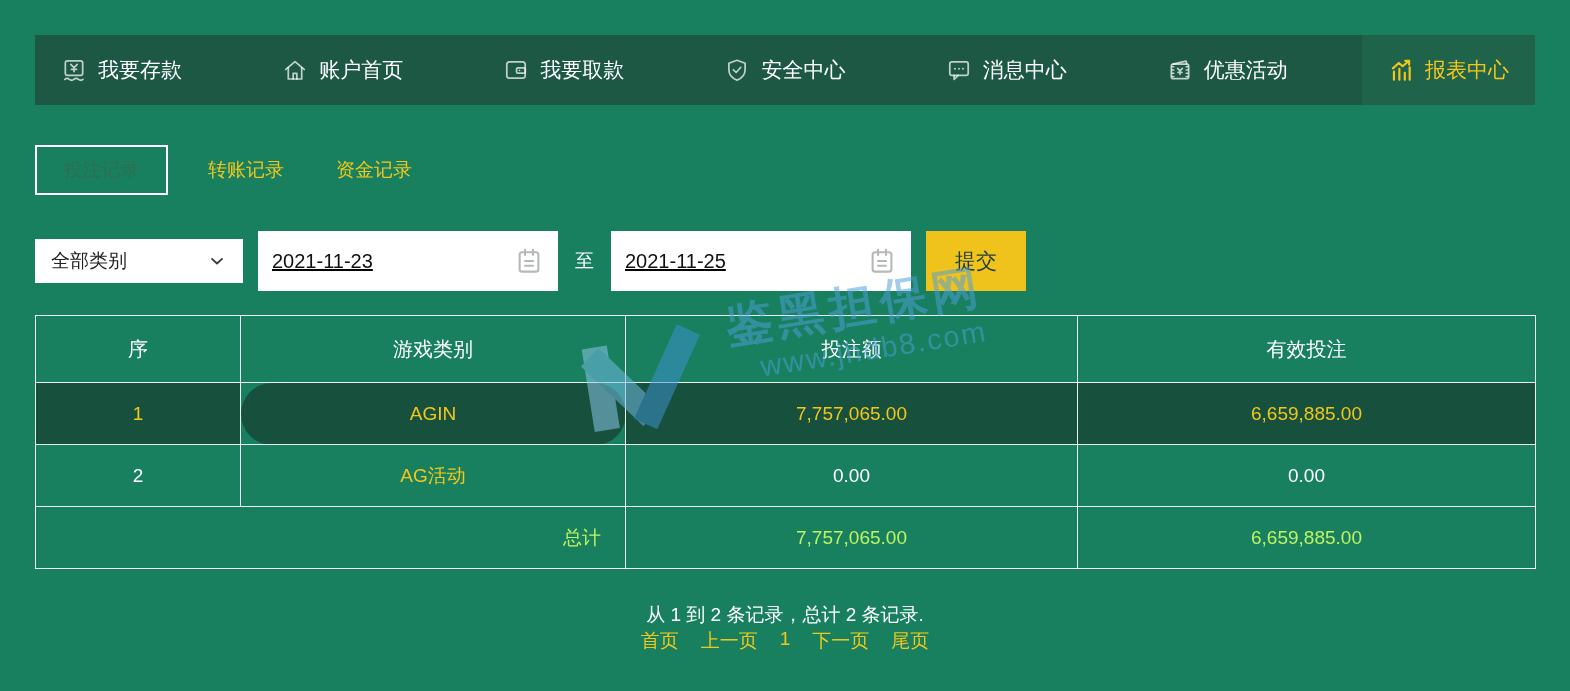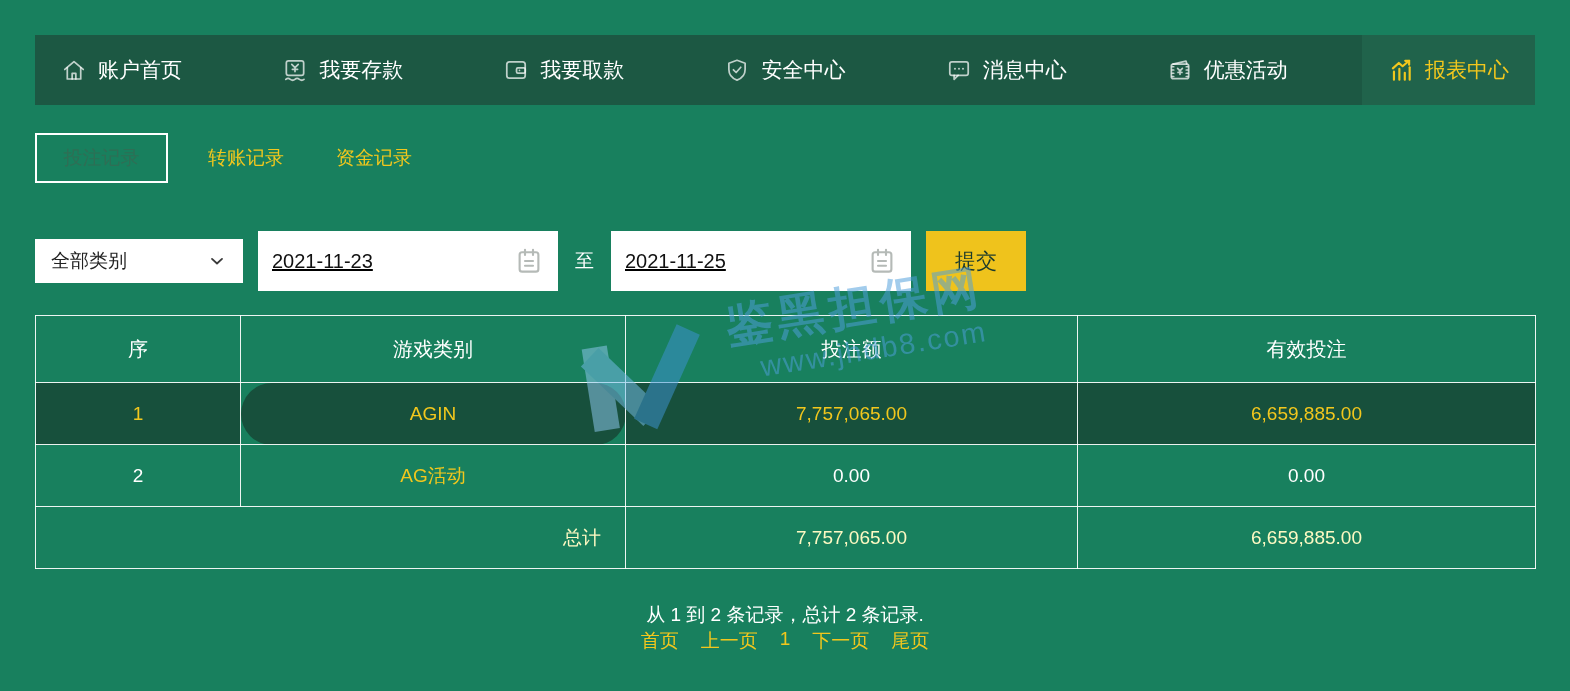--- a/index.html
+++ b/index.html
@@ -22,21 +22,21 @@
   }
   .nav-item{
     display:flex;align-items:center;gap:11px;padding:0 26px;
     color:#fff;font-size:21px;cursor:pointer;white-space:nowrap;
   }
   .nav-item .nicon{display:flex;align-items:center;color:rgba(255,255,255,.72);}
   .nav-item.active{background:var(--nav_active_bg);color:var(--accent_yellow);}
   .nav-item.active .nicon{color:var(--accent_yellow);}
 
   
-  .tabs{position:absolute;left:35px;top:132px;height:52px;display:flex;align-items:center;gap:28px;}
+  .tabs{position:absolute;left:35px;top:144px;height:52px;display:flex;align-items:center;gap:28px;}
   .tab{font-size:19px;color:var(--accent_yellow);cursor:pointer;padding:0 12px;}
   .tab.active{
     width:133px;height:50px;border:2px solid #fff;color:#2F6E55;
     display:flex;align-items:center;justify-content:center;padding:0;
   }
 
   
   .filters{position:absolute;left:35px;top:231px;height:60px;display:flex;align-items:center;}
   .select{
     width:208px;height:44px;background:#fff;display:flex;align-items:center;
@@ -63,21 +63,21 @@
     border-collapse:collapse;table-layout:fixed;z-index:1;
   }
   .report th,.report td{
     border:1px solid rgba(255,255,255,.92);text-align:center;color:#fff;
   }
   .report th{height:67px;font-size:20px;font-weight:normal;}
   .report td{height:62px;font-size:19px;}
   .report tr.hl{background:var(--row_highlight_bg);}
   .report tr.hl td{color:var(--accent_yellow);}
   .report td.game{color:var(--accent_yellow);border-radius:31px;}
-  .report tr.total td{color:#fef9c3;}
+  .report tr.total td{color:#bef264;}
   .report tr.total td.label{text-align:right;padding-right:24px;}
 
   
   .watermark{
     position:absolute;left:576px;top:288px;display:flex;gap:6px;
     transform:rotate(-9deg);opacity:.52;pointer-events:none;z-index:6;
   }
   .wm-text{margin-top:4px;}
   .wm-title{font-size:47px;font-weight:bold;color:var(--watermark_blue);letter-spacing:5px;line-height:1.1;}
   .wm-url{font-size:29px;color:var(--watermark_blue);letter-spacing:2px;margin-top:3px;margin-left:28px;}
@@ -91,36 +91,36 @@
   .pagination{display:flex;gap:22px;}
   .pagination a{color:var(--accent_yellow);font-size:19px;text-decoration:none;cursor:pointer;}
 </style>
 </head>
 <body>
 
 <nav class="nav">
   <div class="nav-item">
     <span class="nicon">
       <svg width="26" height="26" viewBox="0 0 24 24" fill="none" stroke="currentColor" stroke-width="1.6" stroke-linecap="round" stroke-linejoin="round">
+          <rect x="4" y="3.5" width="16" height="13.5" rx="2"></rect>
+          <path d="M9 6.8 L12 9.8 L15 6.8 M12 9.8 V13.4 M9.6 11.4 H14.4"></path>
+          <path d="M3.5 20.6 q2 -1.7 4.2 0 t4.2 0 t4.2 0 t4.2 0"></path>
+        </svg>
+    </span>
+    <span>我要存款</span>
+  </div>
+  <div class="nav-item">
+    <span class="nicon">
+      <svg width="26" height="26" viewBox="0 0 24 24" fill="none" stroke="currentColor" stroke-width="1.6" stroke-linecap="round" stroke-linejoin="round">
           <path d="M3.5 11.5 L12 4.3 L20.5 11.5"></path>
           <path d="M5.8 9.8 V20.3 H18.2 V9.8"></path>
           <path d="M10.3 20.3 V15.2 H13.7 V20.3"></path>
         </svg>
     </span>
     <span>账户首页</span>
-  </div>
-  <div class="nav-item">
-    <span class="nicon">
-      <svg width="26" height="26" viewBox="0 0 24 24" fill="none" stroke="currentColor" stroke-width="1.6" stroke-linecap="round" stroke-linejoin="round">
-          <rect x="4" y="3.5" width="16" height="13.5" rx="2"></rect>
-          <path d="M9 6.8 L12 9.8 L15 6.8 M12 9.8 V13.4 M9.6 11.4 H14.4"></path>
-          <path d="M3.5 20.6 q2 -1.7 4.2 0 t4.2 0 t4.2 0 t4.2 0"></path>
-        </svg>
-    </span>
-    <span>我要存款</span>
   </div>
   <div class="nav-item">
     <span class="nicon">
       <svg width="26" height="26" viewBox="0 0 24 24" fill="none" stroke="currentColor" stroke-width="1.6" stroke-linecap="round" stroke-linejoin="round">
           <rect x="3.5" y="4.5" width="17" height="15" rx="2.5"></rect>
           <rect x="12.5" y="10" width="8" height="4.8" rx="1.2"></rect>
           <circle cx="15.2" cy="12.4" r="0.8" fill="currentColor" stroke="none"></circle>
         </svg>
     </span>
     <span>我要取款</span>

